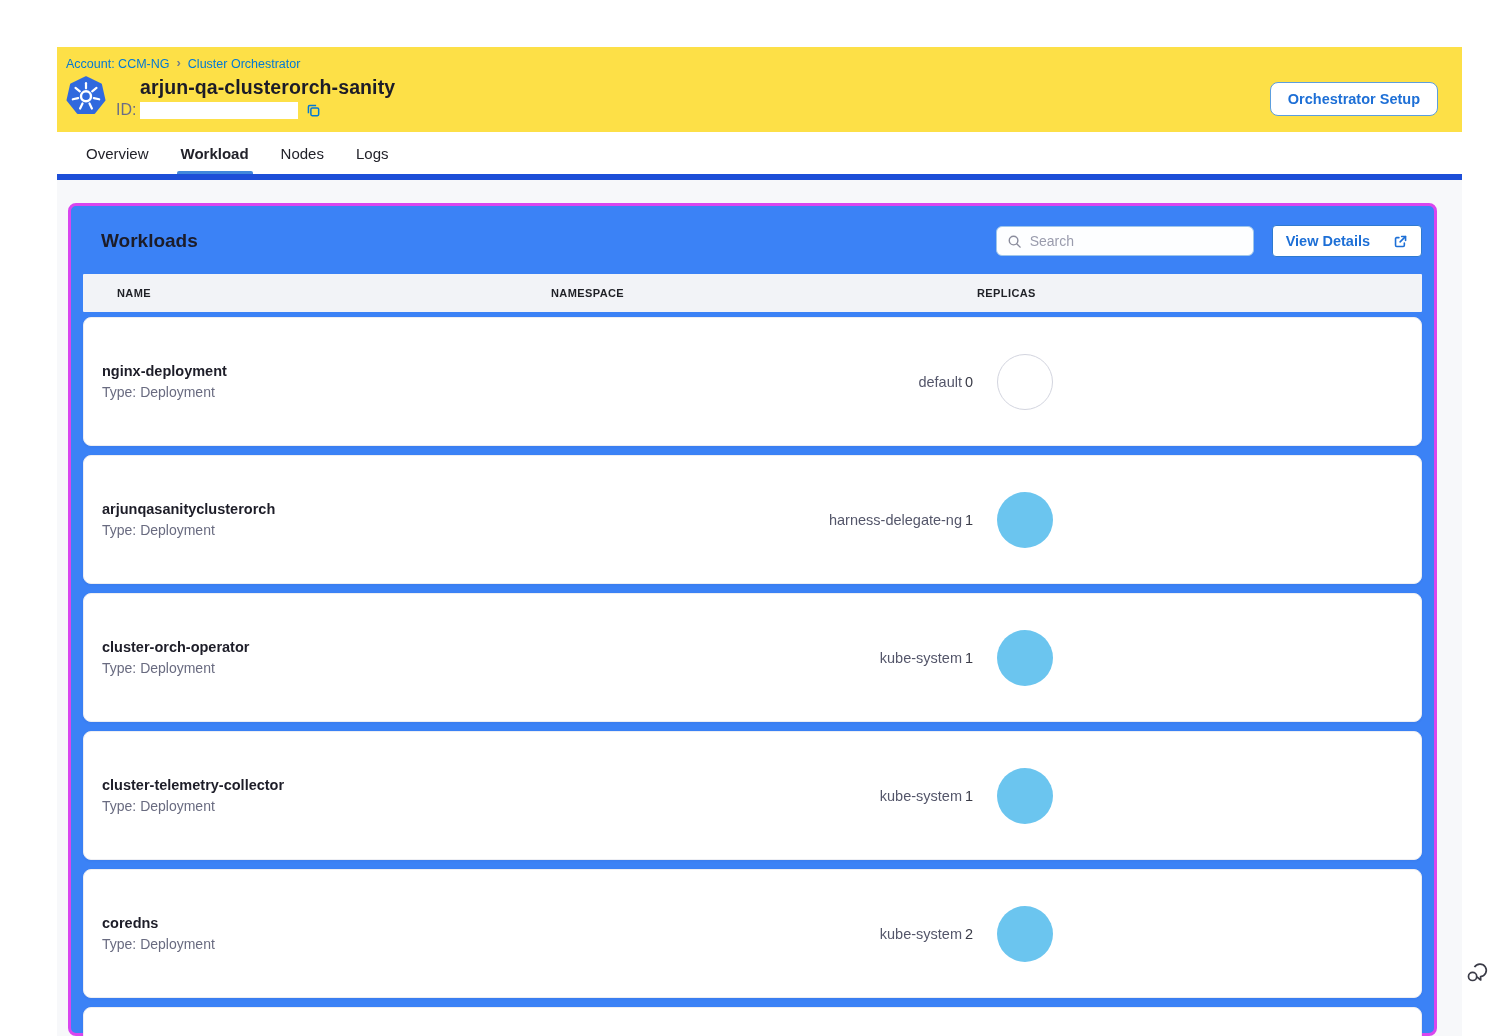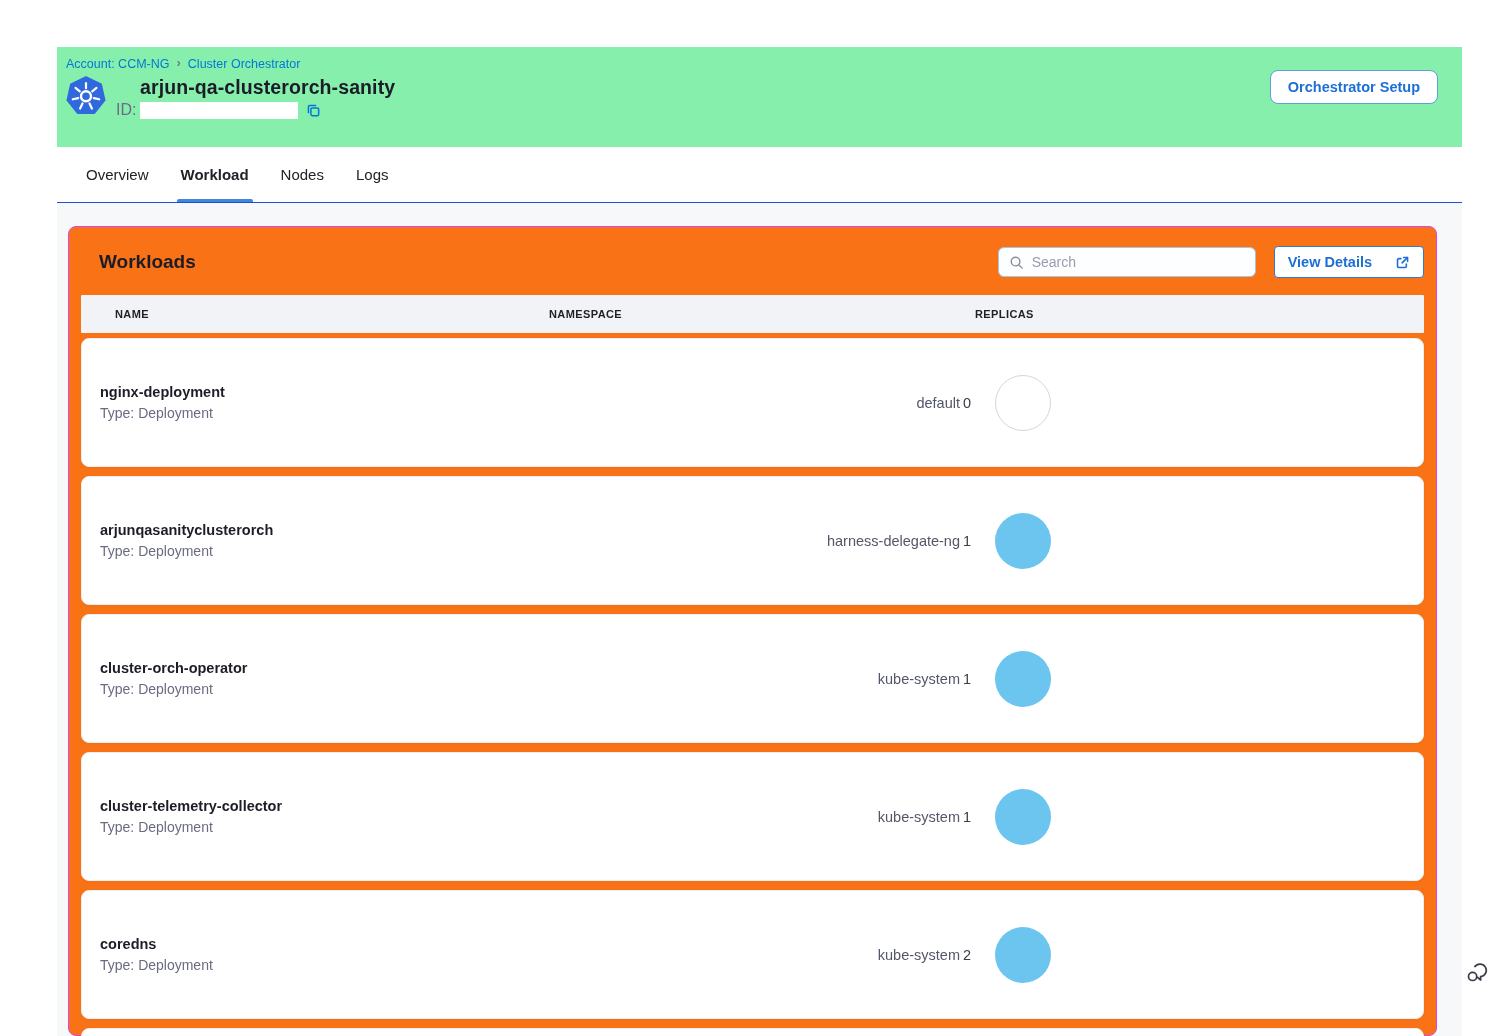--- a/index.html
+++ b/index.html
@@ -3,47 +3,47 @@
 <meta charset="utf-8">
 <style>
   * { margin:0; padding:0; box-sizing:border-box; }
   html,body { width:1502px; height:1036px; background:#ffffff; overflow:hidden;
               font-family:"Liberation Sans", sans-serif; position:relative; }
 
   .app { position:absolute; left:57px; top:47px; width:1405px; height:989px;
          display:flex; flex-direction:column; }
 
   
-  .header-band { background:#86efac; height:100px; position:relative; padding:9px 0 0 9px; flex:0 0 auto; }
+  .header-band { background:#fde047; height:85px; position:relative; padding:9px 0 0 9px; flex:0 0 auto; }
   .breadcrumb { font-size:12.5px; color:#0278D5; display:flex; align-items:center; gap:7px; }
   .breadcrumb .crumb { cursor:pointer; }
   .breadcrumb .sep { color:#6E7C8C; font-size:13px; font-weight:700; transform:translateY(-1px); }
   .title-row { display:flex; align-items:flex-start; margin-top:5px; gap:10px; }
   .k8s-icon { width:40px; height:40px; flex:0 0 auto; }
   .title-block h1 { font-size:19.5px; font-weight:700; color:#1C1C28; letter-spacing:.1px;margin-left:24px; }
   .id-row { display:flex; align-items:center; margin-top:2px; font-size:16px; color:#6B6D85; }
   .id-redacted { display:inline-block; width:158px; height:17px; background:#ffffff; margin:0 8px 0 4px; }
   .copy-btn { width:15px; height:15px; cursor:pointer; display:inline-flex; }
-  .setup-btn { position:absolute; top:23px; right:24px; background:#ffffff;
+  .setup-btn { position:absolute; top:35px; right:24px; background:#ffffff;
                border:1px solid #5C9EDE; border-radius:8px; color:#1D6FD6;
                font-family:"Liberation Sans",sans-serif; font-size:14.5px; font-weight:700;
                padding:8px 17px; cursor:pointer; }
 
   
-  .tabbar { background:#ffffff; height:56px; flex:0 0 auto; border-bottom:1px solid #1d4ed8;
+  .tabbar { background:#ffffff; height:48px; flex:0 0 auto; border-bottom:6px solid #1d4ed8;
             display:flex; align-items:center; padding-left:25px; gap:24px; }
   .tab { font-size:15px; color:#22222A; cursor:pointer; position:relative; height:100%;
          display:flex; align-items:center; padding:0 4px; }
   .tab.active { font-weight:700; }
   .tab.active::after { content:""; position:absolute; left:0; right:0; bottom:0;
                        height:3px; background:#4187DC; border-radius:2px 2px 0 0; }
 
   
   .content { flex:1 1 auto; background:#F7F8FA; padding:23px 0 0 11px; overflow:hidden; }
-  .card { background:#f97316; border:1px solid #d946ef; border-radius:8px;
+  .card { background:#3b82f6; border:3px solid #d946ef; border-radius:8px;
           width:1369px; height:100%; padding:19px 12px 0 12px; }
 
   .card-head { display:flex; align-items:center; justify-content:space-between; padding-left:18px; }
   .card-head h2 { font-size:19px; font-weight:700; color:#1C1C28; }
   .head-actions { display:flex; align-items:center; gap:18px; }
   .search { width:258px; height:30px; background:#FDFEFF; border:1px solid #9EC6EB;
             border-radius:6px; display:flex; align-items:center; padding:0 8px 0 10px; gap:8px; }
   .search svg { flex:0 0 auto; }
   .search input { border:none; outline:none; background:transparent; flex:1;
                   font-family:"Liberation Sans",sans-serif; font-size:14px; color:#4A4B5C; }

